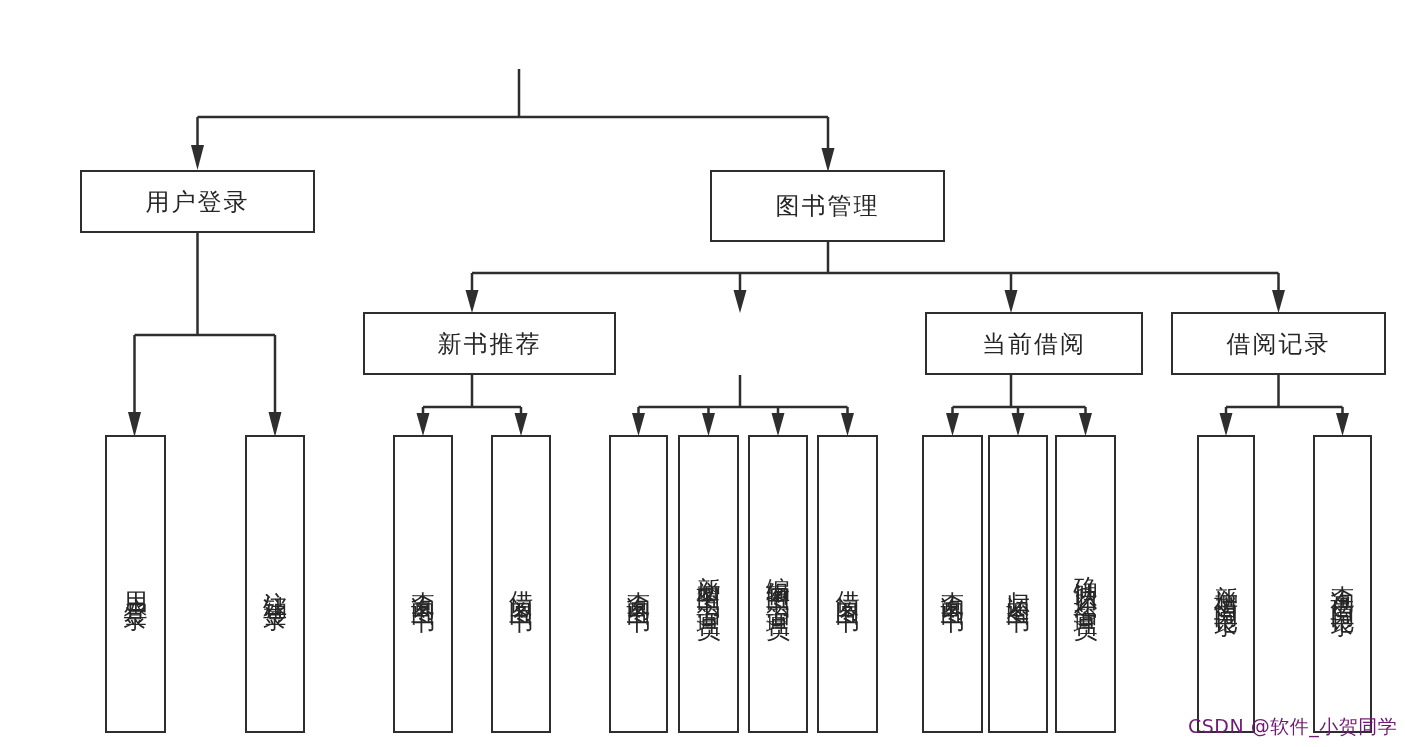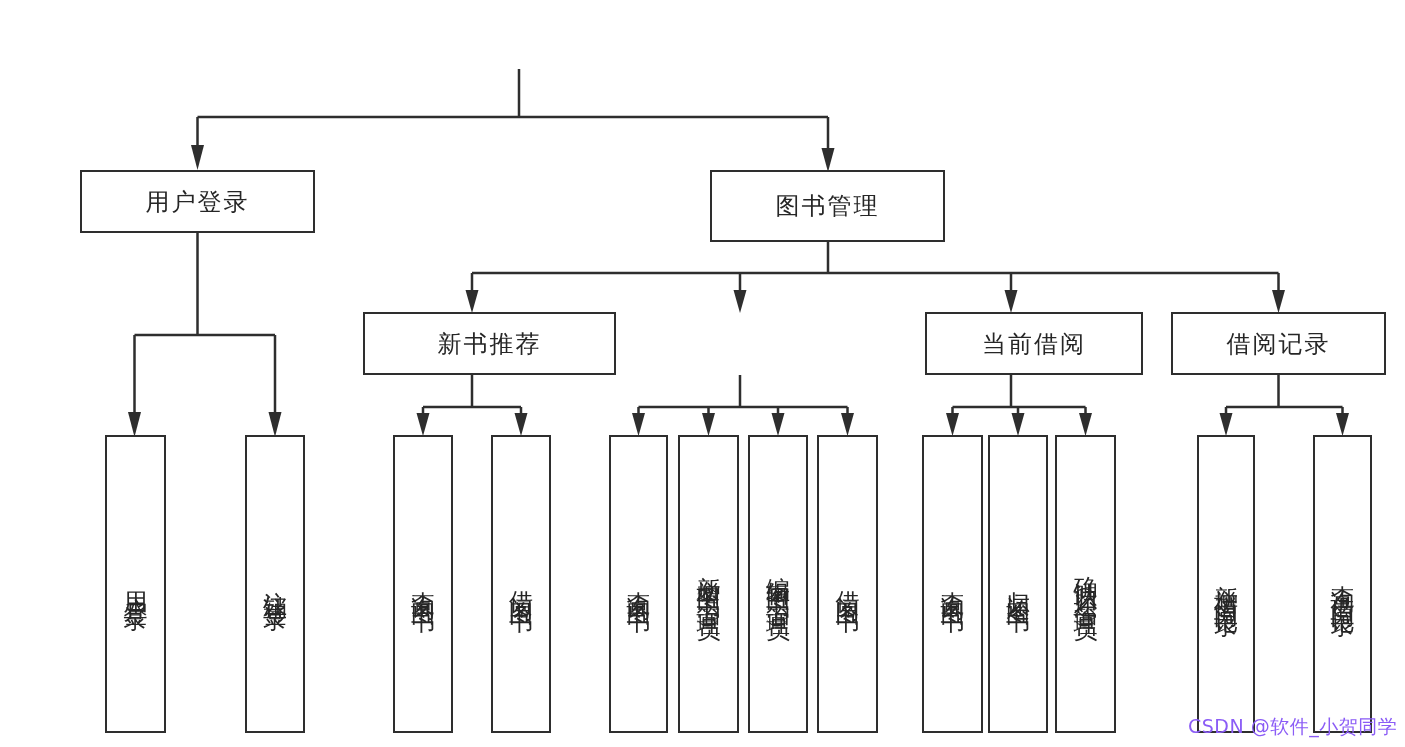--- a/index.html
+++ b/index.html
@@ -32,21 +32,21 @@
     text-orientation: mixed;
     letter-spacing: 6px;
     line-height: 1;
   }
   .watermark {
     position: absolute;
     left: 1188px;
     top: 714px;
     width: 212px;
     font-size: 19px;
-    color: #8b5cf6;
+    color: #701a75;
     letter-spacing: 0.5px;
     white-space: nowrap;
     z-index: 5;
   }
 </style>
 </head>
 <body>
 
 <div class="canvas">
 

